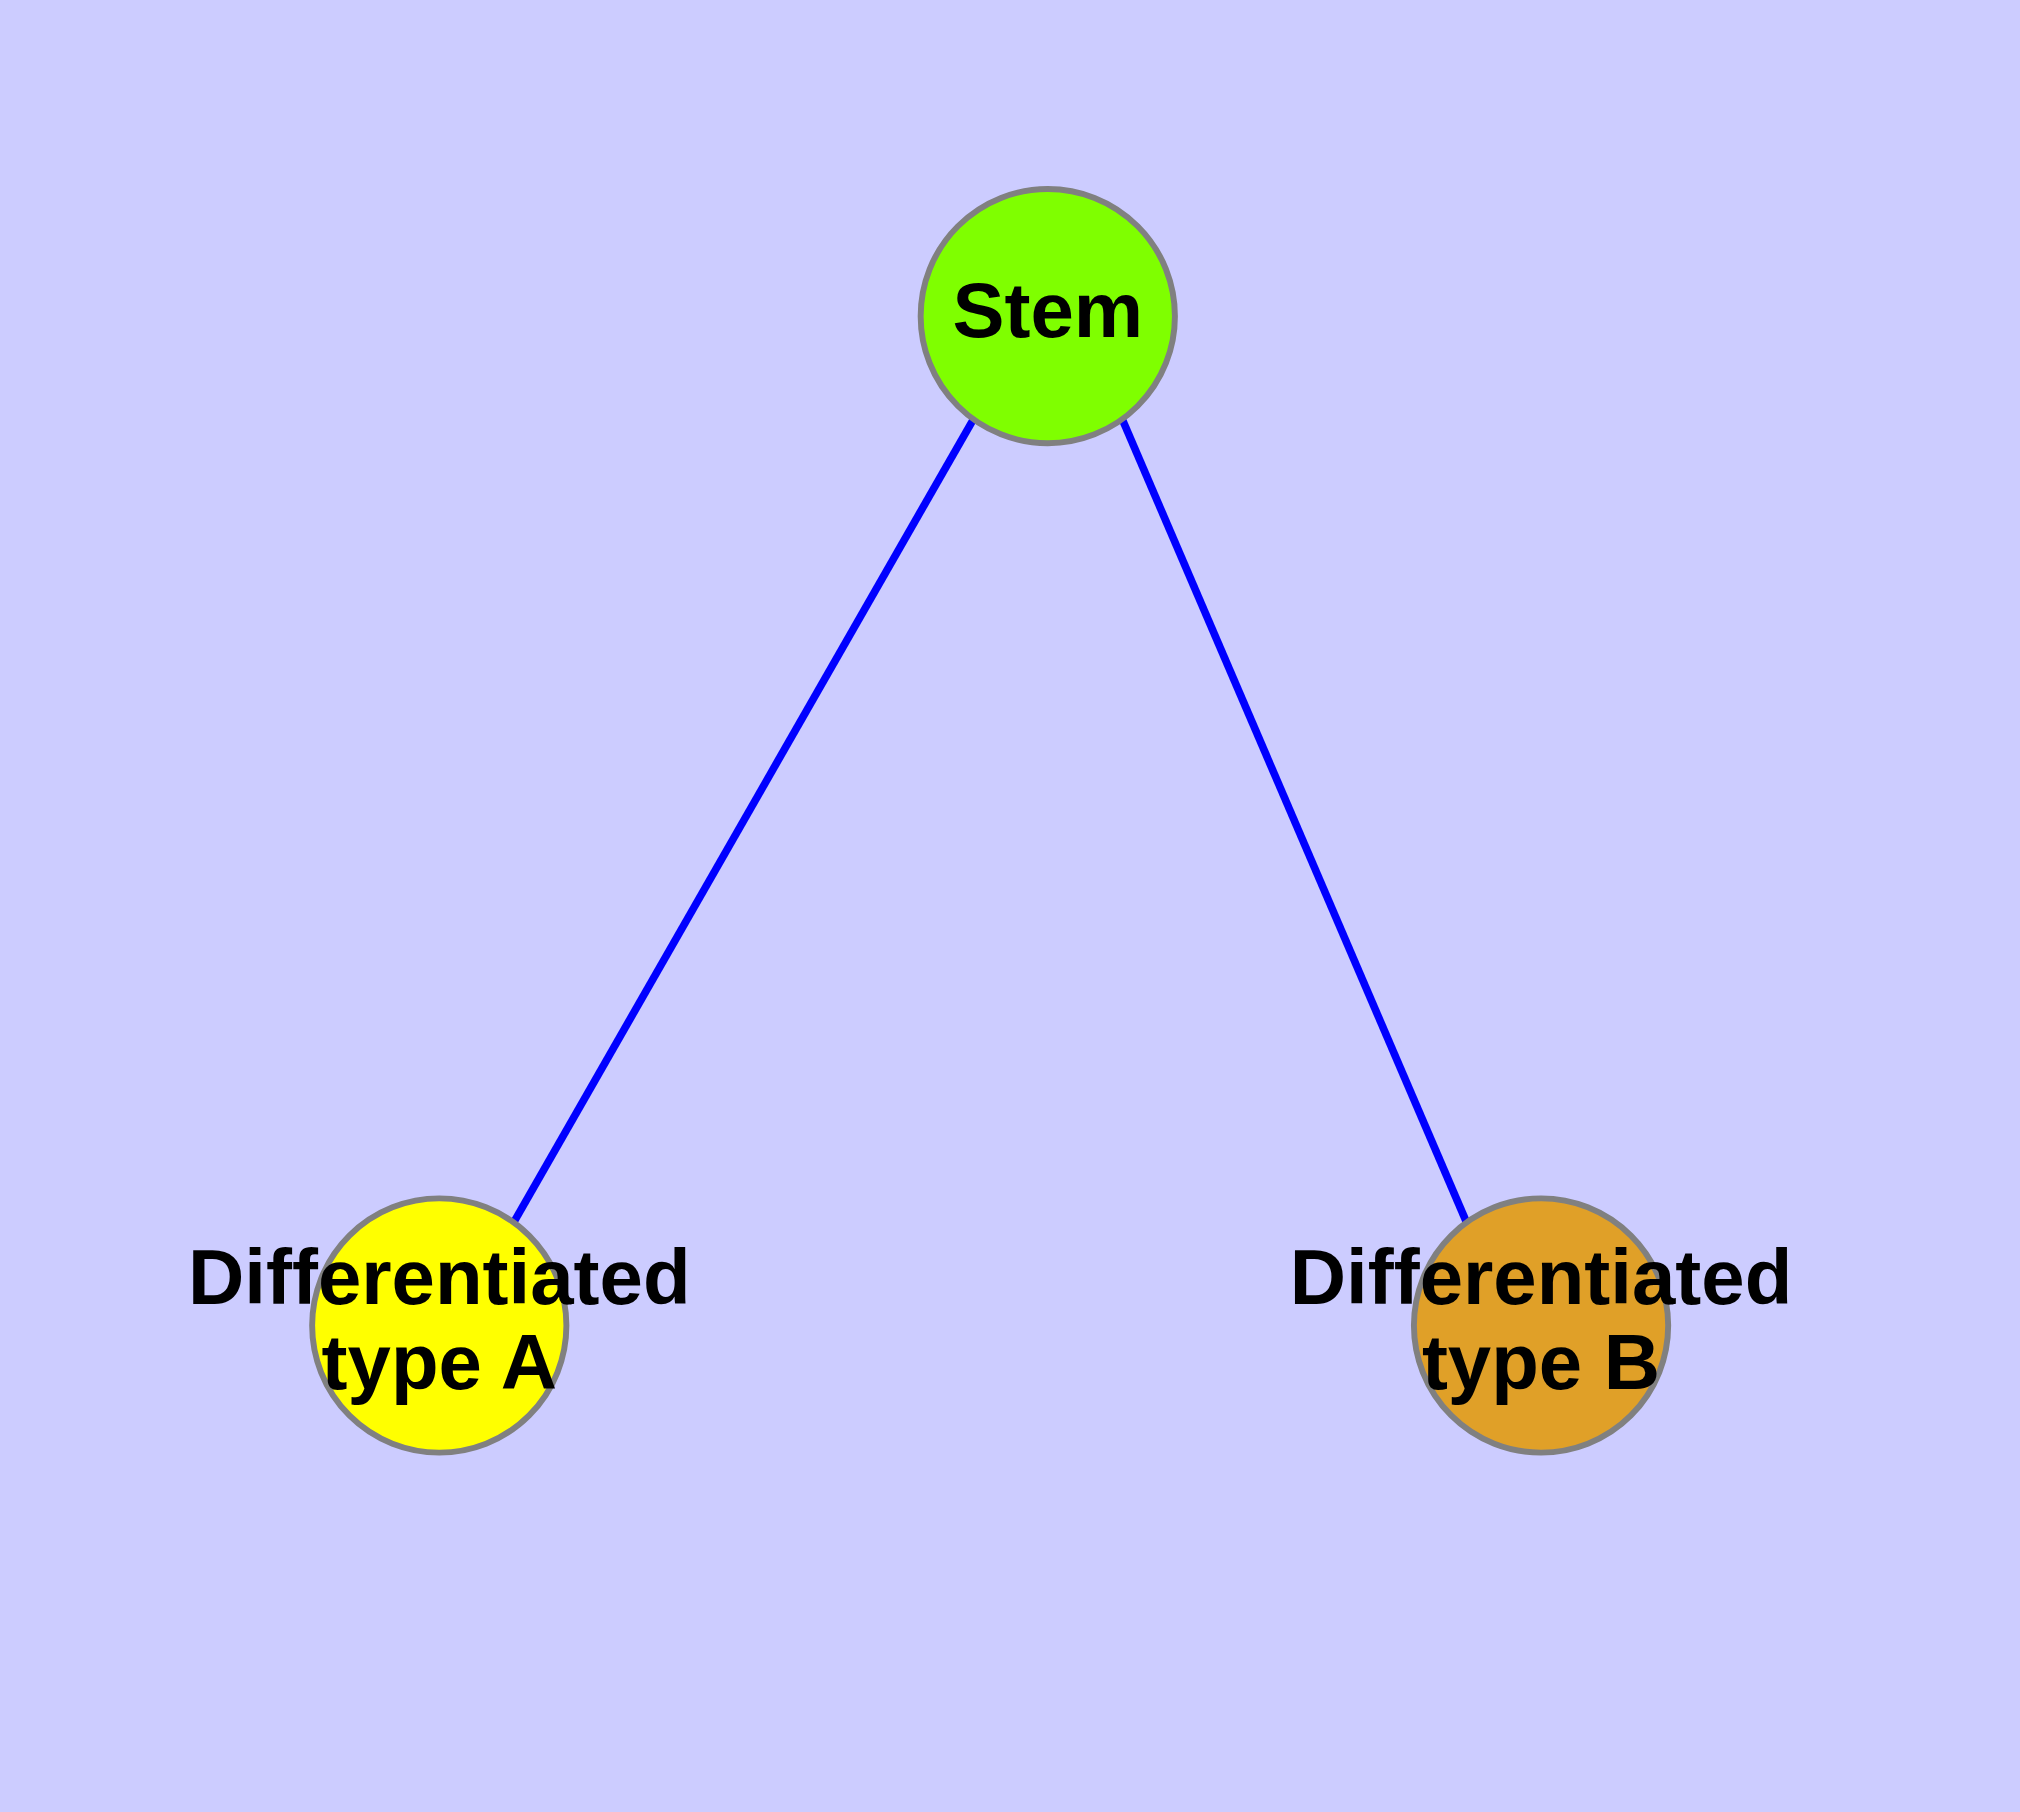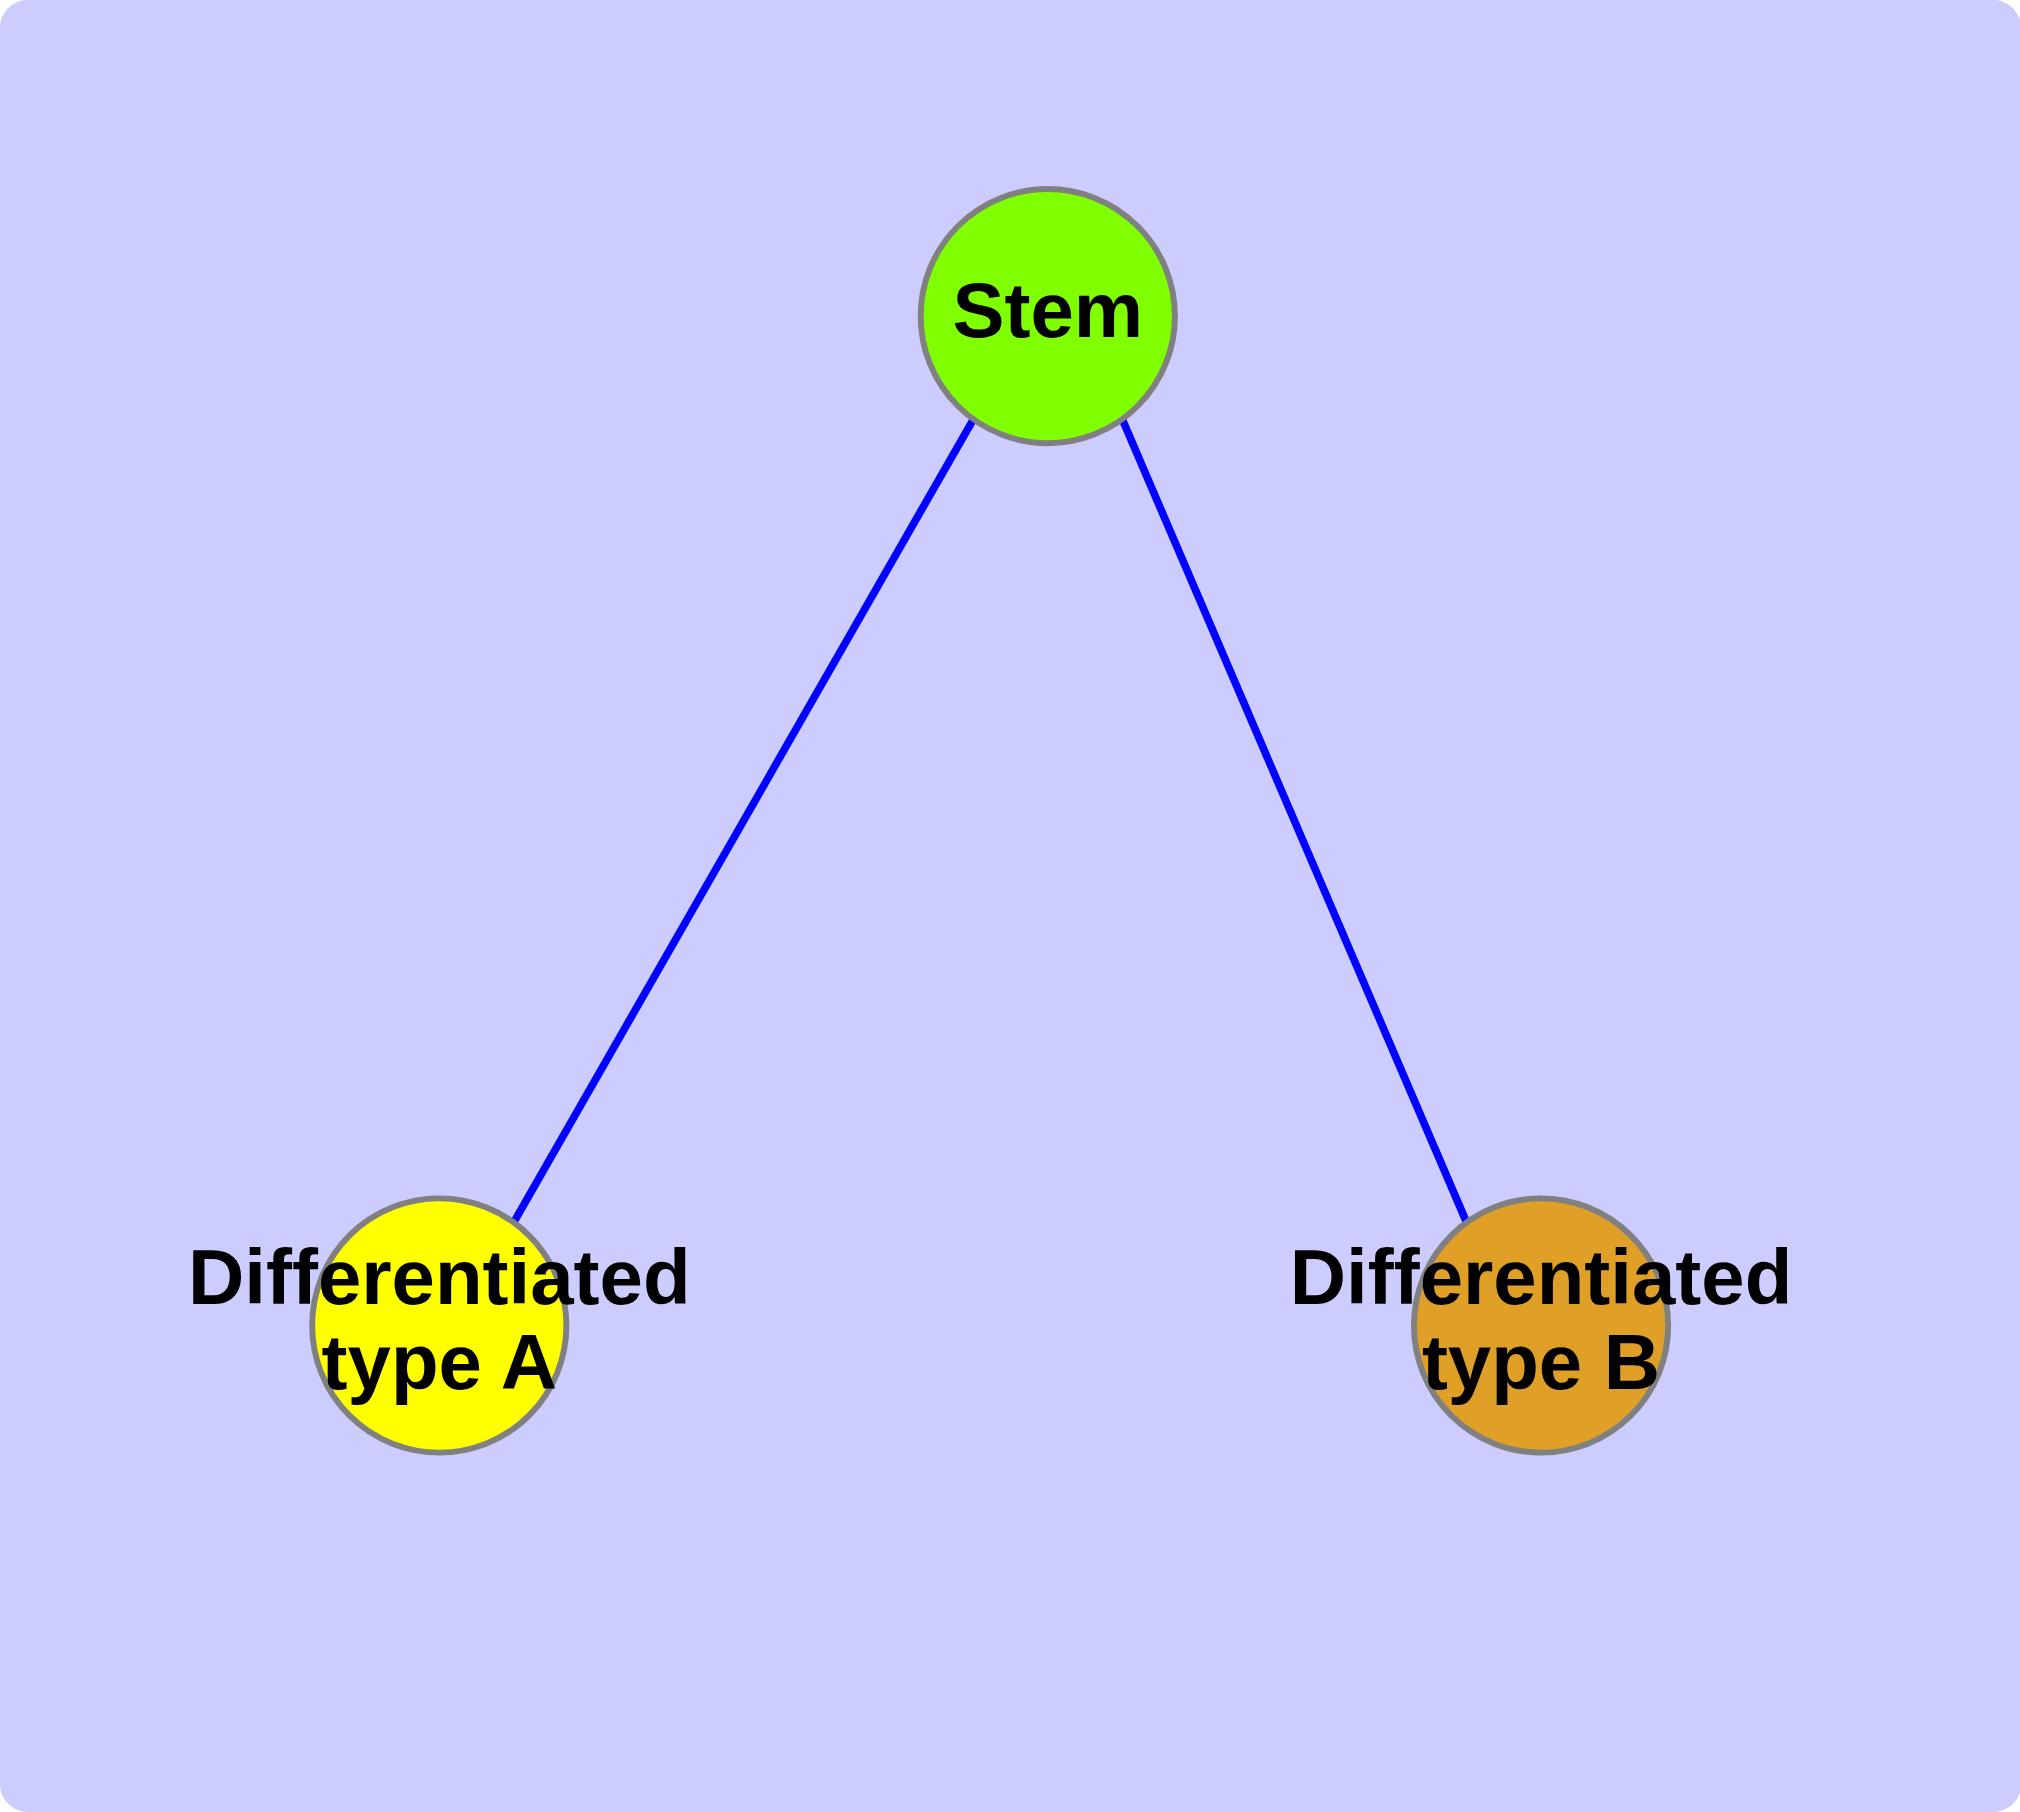--- a/index.html
+++ b/index.html
@@ -9,21 +9,20 @@
   }
   body {
     background: #ffffff;
     font-family: "Liberation Sans", sans-serif;
   }
   #canvas {
     position: relative;
     width: 2021px;
     height: 1812px;
     overflow: hidden;
-    border-radius: 28px;
   }
   #graph-svg {
     position: absolute;
     top: 0;
     left: 0;
     width: 2021px;
     height: 1812px;
     display: block;
   }
   .node-label {

